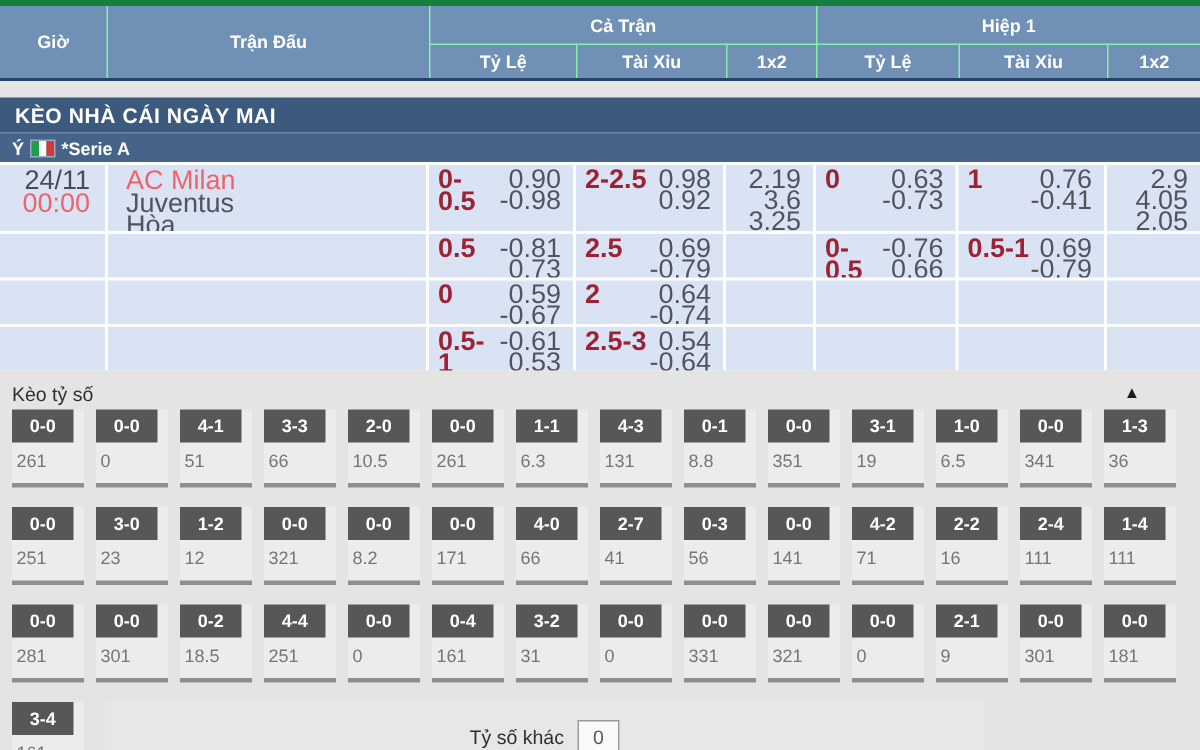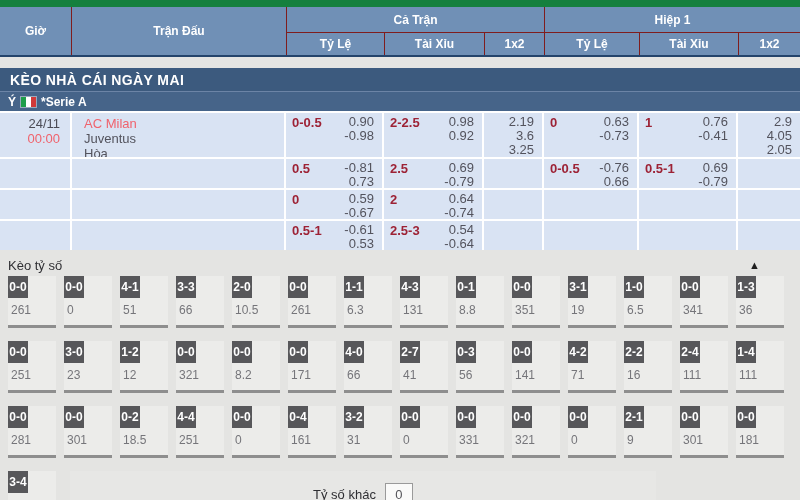--- a/index.html
+++ b/index.html
@@ -1,22 +1,22 @@
 <!DOCTYPE html>
 <html><head>
 <meta charset="utf-8">
 <style>
   html,body{margin:0;padding:0;}
   body{width:800px;height:500px;overflow:hidden;background:#e4e4e2;
        font-family:"Liberation Sans",sans-serif;-webkit-font-smoothing:antialiased;}
 
   
   .hdr{display:grid;grid-template-columns:71px 214px 97px 99px 59px 94px 98px 61px;
-       grid-template-rows:25px 22px;gap:1px;background:#7f1d1d;
-       border-top:7px solid #15803d;border-bottom:2px solid #24446b;}
+       grid-template-rows:25px 22px;gap:1px;background:#86efac;
+       border-top:4px solid #15803d;border-bottom:2px solid #24446b;}
   .hc{background:#7090b6;color:#fff;font-size:12px;font-weight:bold;
       display:flex;align-items:center;justify-content:center;}
   .c-time{grid-row:1/3;grid-column:1;}
   .c-match{grid-row:1/3;grid-column:2;}
   .c-ft{grid-row:1;grid-column:3/6;}
   .c-h1{grid-row:1;grid-column:6/9;}
   .s3{grid-row:2;grid-column:3;} .s4{grid-row:2;grid-column:4;} .s5{grid-row:2;grid-column:5;}
   .s6{grid-row:2;grid-column:6;} .s7{grid-row:2;grid-column:7;} .s8{grid-row:2;grid-column:8;}
 
   
@@ -25,37 +25,37 @@
   .league{height:19px;background:#466489;color:#fff;font-size:12px;font-weight:bold;
           display:flex;align-items:center;gap:5px;padding-left:8px;
           border-top:1px solid #6c84a6;border-bottom:2px solid #fff;}
   .flag{width:15px;height:10px;display:inline-flex;box-shadow:0 0 0 1px rgba(255,255,255,.45);}
   .flag i{flex:1;display:block;}
   .f-g{background:#1e9e4a;}.f-w{background:#fff;}.f-r{background:#d13a3a;}
 
   
   .odds{display:grid;grid-template-columns:70px 212px 96px 98px 58px 93px 97px 62px;
         grid-template-rows:44px 29px 29px 29px;gap:2px;background:#fff;}
-  .ocell{background:#d9e3f3;font-size:13px;color:#53535d;overflow:hidden;}
+  .ocell{background:#d9e3f3;font-size:18px;color:#53535d;overflow:hidden;}
   .time-cell{text-align:right;padding:3px 10px 0 0;line-height:15px;color:#4b4b55;}
   .red{color:#f0626c;}
   .match-cell{padding:3px 12px 0 12px;line-height:15px;}
   .ohv{display:flex;align-items:flex-start;padding:2px 8px 0 6px;}
   .hline{color:#9d2235;font-weight:bold;line-height:15px;}
   .vals{margin-left:auto;display:flex;flex-direction:column;align-items:flex-end;line-height:14px;}
 
   
   .scores{background:#e4e4e2;height:267px;overflow:hidden;}
   .scores-head{display:flex;align-items:center;justify-content:space-between;
                padding:7px 40px 3px 8px;height:16px;}
   .scores-title{font-size:13px;color:#2f2f33;}
   .collapse{font-size:11px;color:#1e1e1e;cursor:pointer;line-height:10px;}
   .score-row{display:flex;gap:8px;padding-left:8px;margin-bottom:13px;align-items:flex-start;}
   .tile{width:48px;background:#ececea;border-bottom:3px solid #8e8e8e;}
-  .tile-btn{width:20px;height:22px;background:#57575a;color:#fff;font-weight:bold;font-size:12px;
+  .tile-btn{width:41px;height:22px;background:#57575a;color:#fff;font-weight:bold;font-size:12px;
             display:flex;align-items:center;justify-content:center;cursor:pointer;}
   .tile-val{height:22px;padding:5px 0 0 3px;font-size:12px;color:#75757a;}
   .other-panel{flex:0 0 586px;height:47px;margin-left:6px;border-bottom:2px solid #8e8e8e;
                background:#e7e7e5;display:flex;align-items:center;justify-content:center;
                gap:9px;font-size:13px;color:#2f2f33;}
   .other-box{width:26px;height:22px;border:1px solid #9a9a9a;background:#fafaf9;
              display:flex;align-items:center;justify-content:center;font-size:13px;color:#55555a;}
 </style>
 </head>
 <body>

